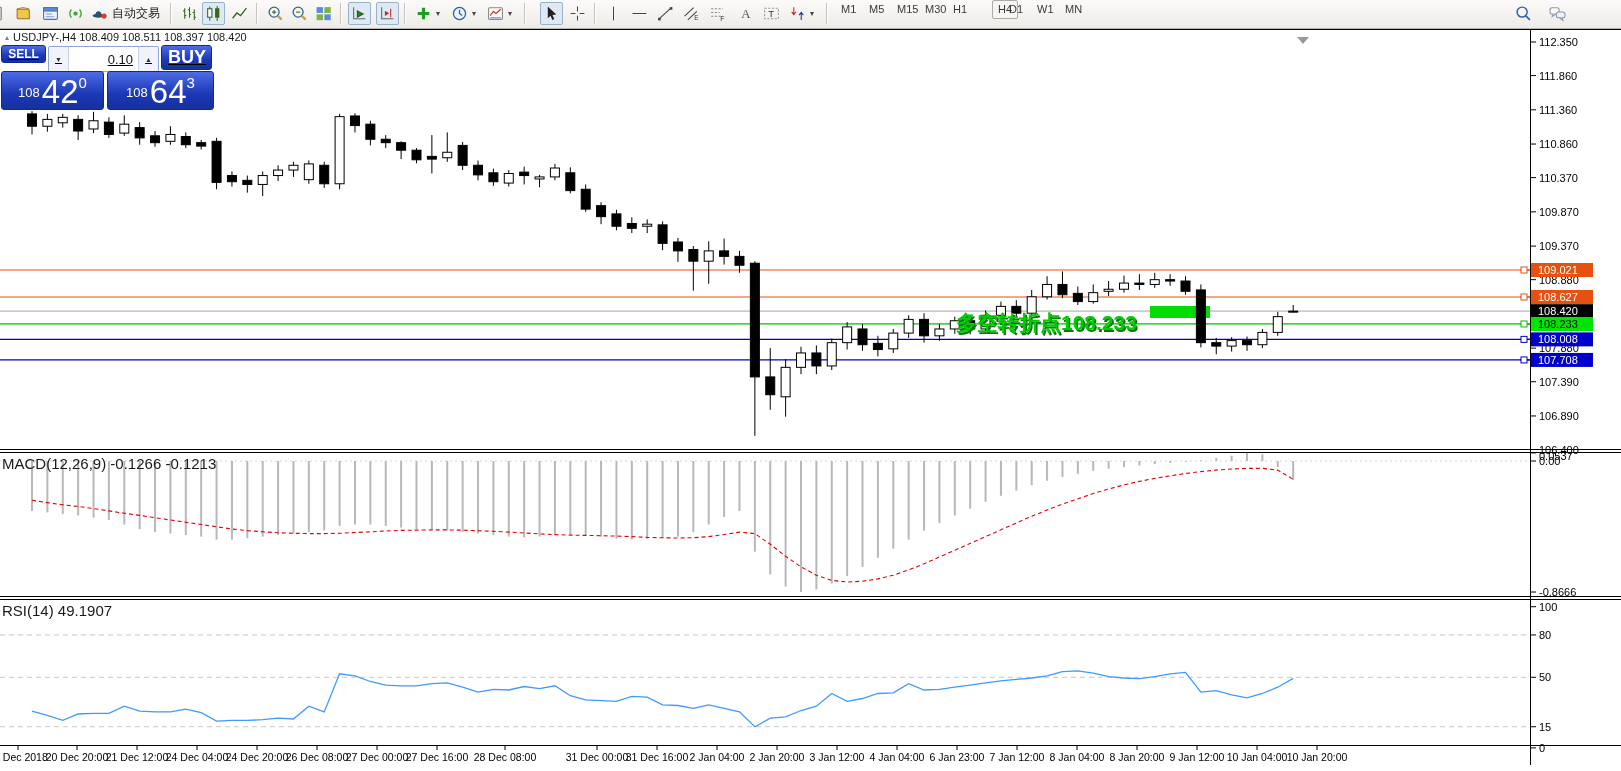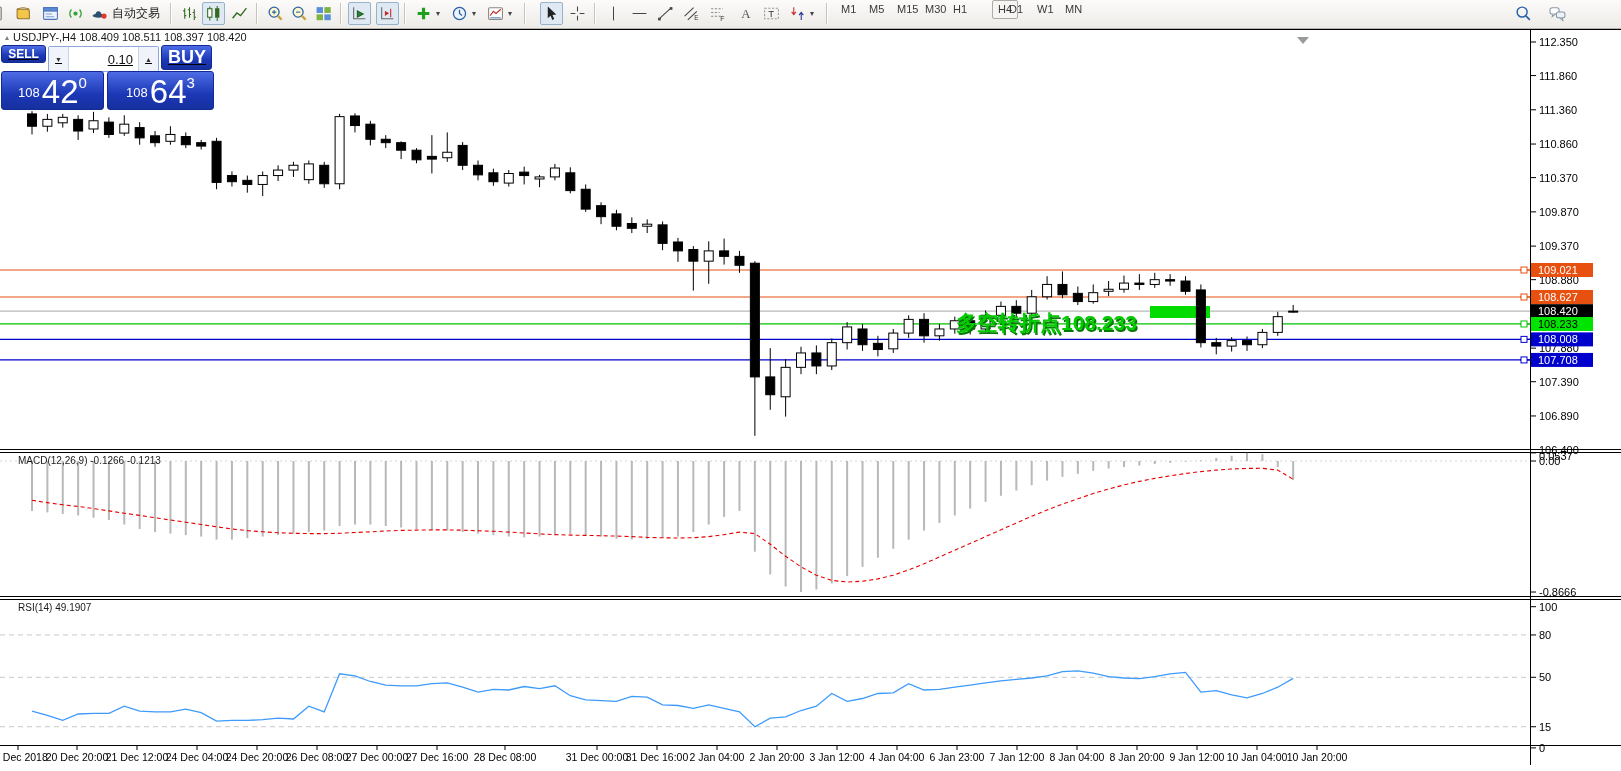--- a/index.html
+++ b/index.html
@@ -11,21 +11,21 @@
   .tbtn.active{background:#dfe9f3;border:1px solid #97b3cb;box-sizing:border-box;}
   .tsep{position:absolute;top:3px;height:21px;width:0;border-left:1px solid #c6c3bd;border-right:1px solid #ffffff;}
   .tarrow{position:absolute;top:2px;width:10px;height:23px;font-size:8px;color:#444;display:flex;align-items:center;justify-content:center;}
   .tf{position:absolute;top:0;height:19px;line-height:19px;padding:0 5px;font-size:11px;color:#3a3a3a;border-radius:2px;box-sizing:border-box;}
   .tf.active{background:#f6f5f3;border:1px solid #aeaba5;line-height:17px;margin-left:16px;}
   #autotrade{position:absolute;top:2px;left:86px;height:23px;display:flex;align-items:center;gap:4px;padding:0 5px;font-size:12px;color:#222;}
   
   #chart-svg{position:absolute;top:0;left:0;z-index:1;}
   #ohlc-line{position:absolute;top:31px;left:5px;font-size:11px;color:#1a1a1a;display:flex;align-items:center;gap:4px;z-index:10;}
   #ohlc-line .sym-ic{font-size:8px;color:#808080;}
-  .ind-label{position:absolute;font-size:10px;color:#1a1a1a;z-index:10;left:18px;}
+  .ind-label{position:absolute;font-size:15px;color:#1a1a1a;z-index:10;left:2px;}
   #macd-label{top:455px;}
   #rsi-label{top:602px;}
   
   #trade-panel{position:absolute;left:1px;top:45px;width:213px;z-index:20;}
   .tp-top{display:flex;height:24px;align-items:flex-start;text-decoration:underline;}
   .btn-blue{background:linear-gradient(#4d6ce4,#1c38b6 60%,#16309f);color:#fff;border:1px solid #122a93;border-radius:3px;box-sizing:border-box;}
   .tp-sell{width:45px;font-size:12px;font-weight:bold;font-family:inherit;}
   .tp-buy{width:51px;font-size:18px;font-weight:bold;margin-left:2px;font-family:inherit;}
   .tp-spin{width:111px;display:flex;margin-left:2px;height:26px;margin-top:1px;border:1px solid #8ea6d8;background:#fff;border-radius:2px;box-sizing:border-box;}
   .spin-btn{width:19px;background:#f0f3fa;color:#333;display:flex;align-items:center;justify-content:center;font-size:7px;}

